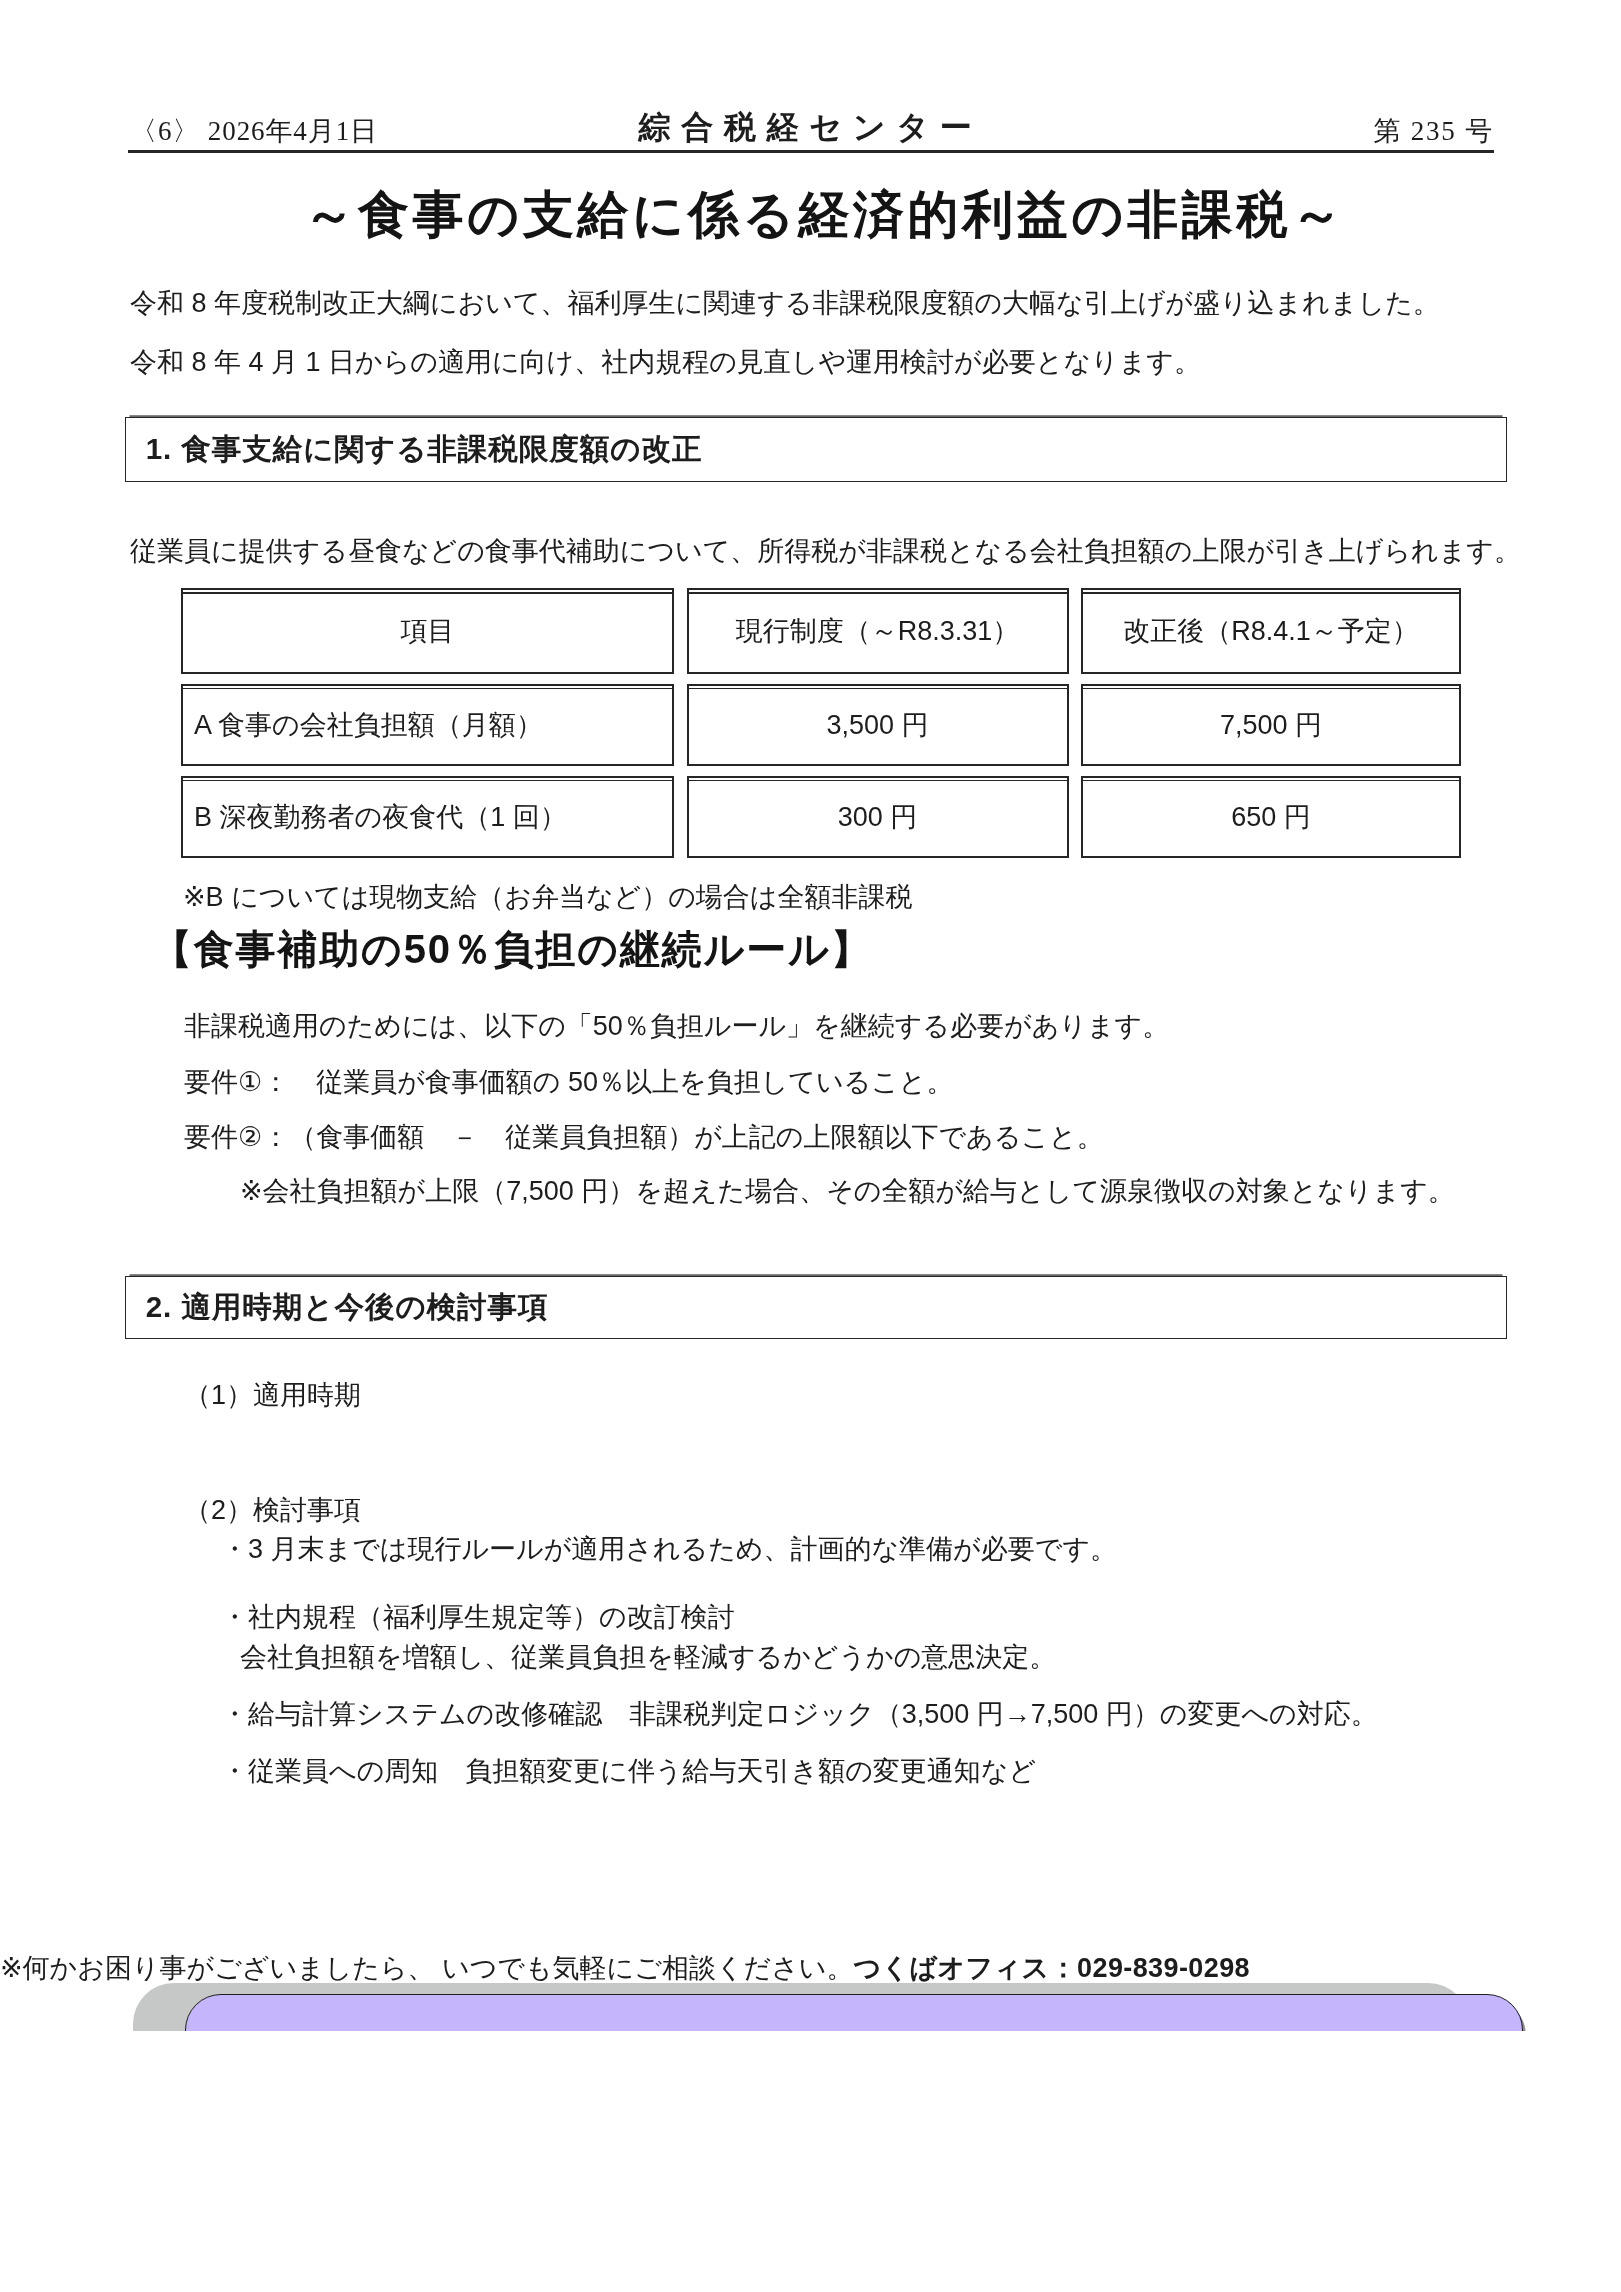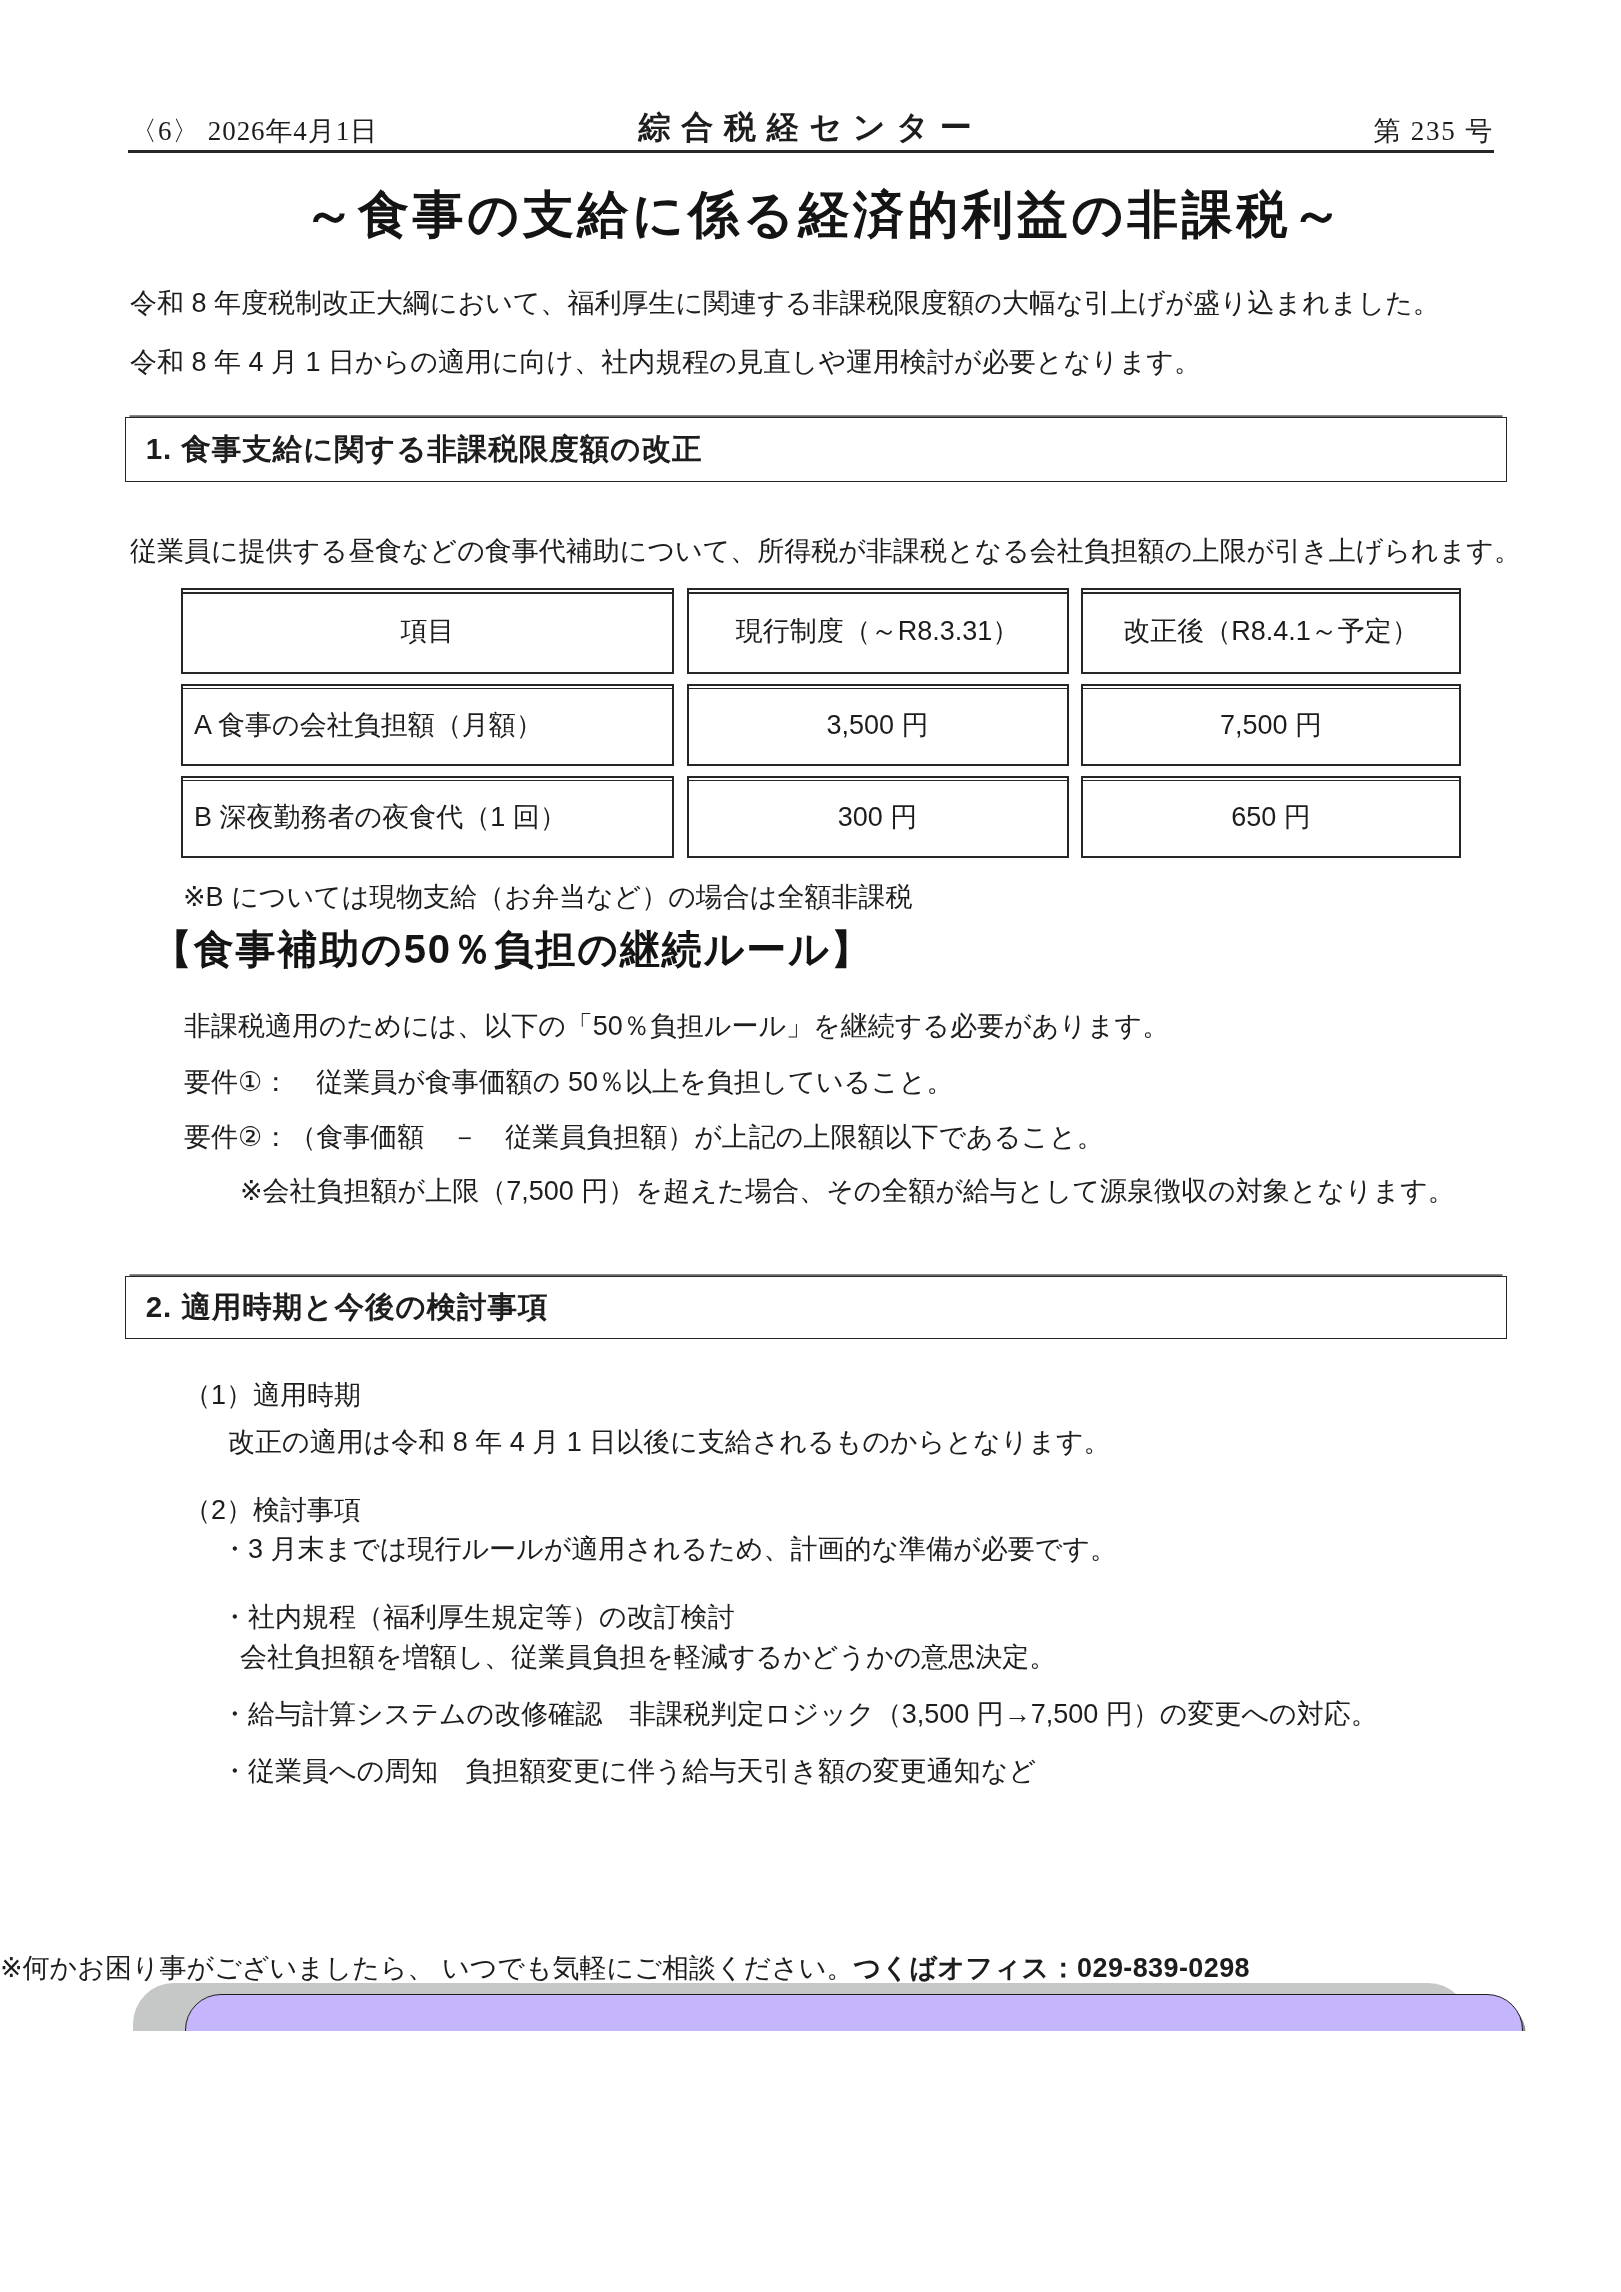--- a/index.html
+++ b/index.html
@@ -145,21 +145,20 @@
   <div class="abs body-text rule-lead">非課税適用のためには、以下の「50％負担ルール」を継続する必要があります。</div>
   <div class="abs body-text req-1">要件①：　従業員が食事価額の 50％以上を負担していること。</div>
   <div class="abs body-text req-2">要件②：（食事価額　－　従業員負担額）が上記の上限額以下であること。</div>
   <div class="abs body-text rule-note">※会社負担額が上限（7,500 円）を超えた場合、その全額が給与として源泉徴収の対象となります。</div>
 
   <div class="abs section-box box-2">
     <span class="sec-label">2. 適用時期と今後の検討事項</span>
   </div>
 
   <div class="abs body-text sub1-title">（1）適用時期</div>
-  <div class="abs body-text sub1-body">改正の適用は令和 8 年 4 月 1 日以後に支給されるものからとなります。</div>
   <div class="abs body-text sub2-title">（2）検討事項</div>
 
   <div class="abs body-text bullet-1">・3 月末までは現行ルールが適用されるため、計画的な準備が必要です。</div>
   <div class="abs body-text bullet-2">・社内規程（福利厚生規定等）の改訂検討</div>
   <div class="abs body-text bullet-2-sub">会社負担額を増額し、従業員負担を軽減するかどうかの意思決定。</div>
   <div class="abs body-text bullet-3">・給与計算システムの改修確認　非課税判定ロジック（3,500 円→7,500 円）の変更への対応。</div>
   <div class="abs body-text bullet-4">・従業員への周知　負担額変更に伴う給与天引き額の変更通知など</div>
 
   <div class="abs contact-line">
     <span>※何かお困り事がございましたら、 いつでも気軽にご相談ください。</span><b>つくばオフィス：029-839-0298</b>

